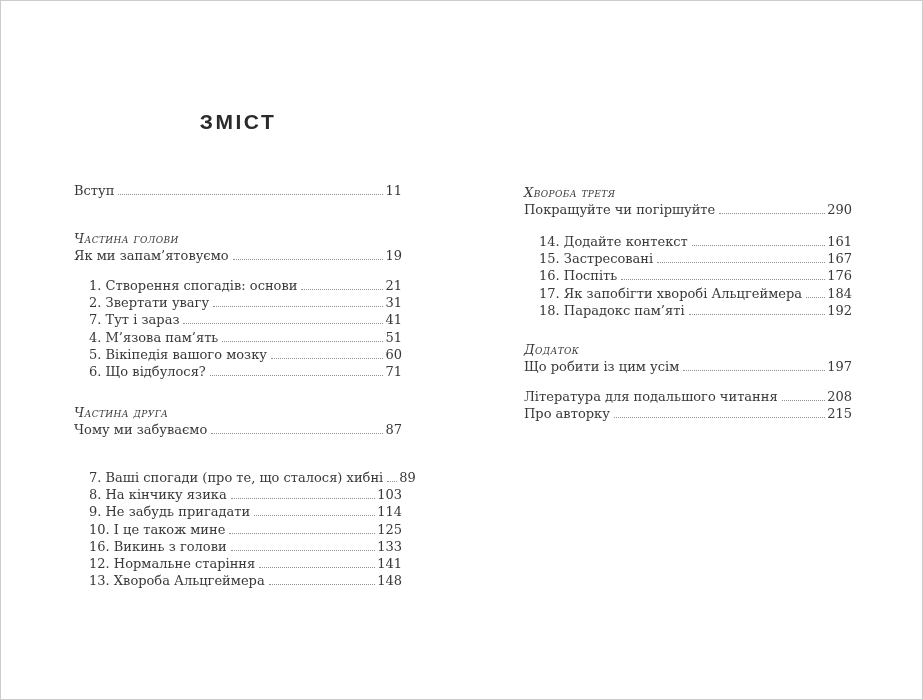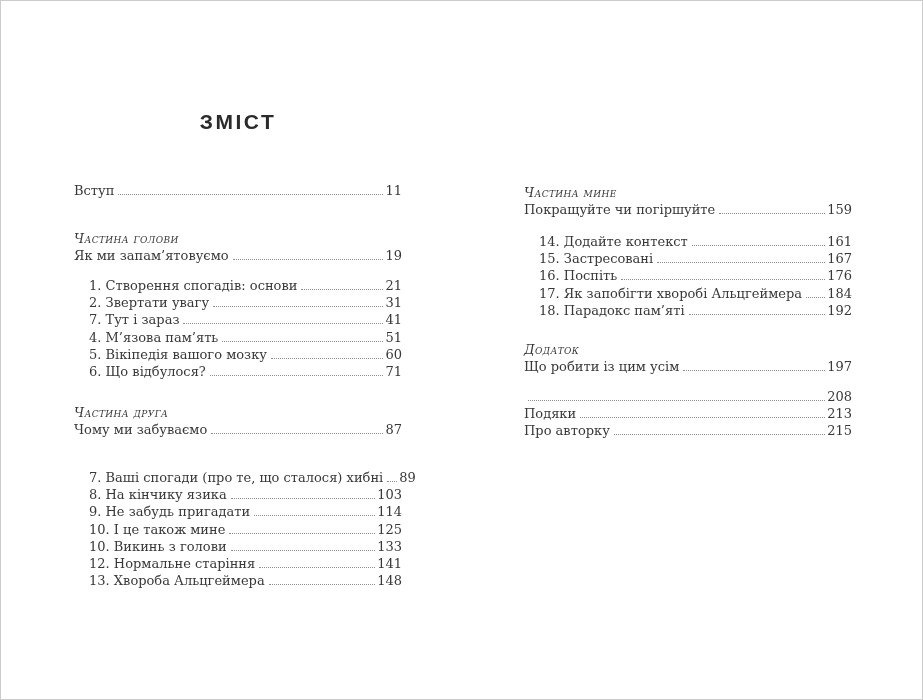--- a/index.html
+++ b/index.html
@@ -126,45 +126,45 @@
           <span class="label">9. Не забудь пригадати</span>
           <span class="leader"></span>
           <span class="page-num">114</span>
         </div>
         <div class="row indent">
           <span class="label">10. І це також мине</span>
           <span class="leader"></span>
           <span class="page-num">125</span>
         </div>
         <div class="row indent">
-          <span class="label">10. Викинь з голови</span>
+          <span class="label">16. Викинь з голови</span>
           <span class="leader"></span>
           <span class="page-num">133</span>
         </div>
         <div class="row indent">
           <span class="label">12. Нормальне старіння</span>
           <span class="leader"></span>
           <span class="page-num">141</span>
         </div>
         <div class="row indent">
           <span class="label">13. Хвороба Альцгеймера</span>
           <span class="leader"></span>
           <span class="page-num">148</span>
         </div>
       </div>
     </div>
   <div class="col" style="left: 523px;">
       <div class="block" style="top: 183px;">
         <div class="row">
-          <span class="label sc">Частина мине</span>
+          <span class="label sc">Хвороба третя</span>
         </div>
         <div class="row">
           <span class="label it">Покращуйте чи погіршуйте</span>
           <span class="leader"></span>
-          <span class="page-num">159</span>
+          <span class="page-num">290</span>
         </div>
       </div>
       <div class="block" style="top: 232px; text-align: right;">
         <div class="row indent">
           <span class="label">14. Додайте контекст</span>
           <span class="leader"></span>
           <span class="page-num">161</span>
         </div>
         <div class="row indent">
           <span class="label">15. Застресовані</span>
@@ -192,27 +192,23 @@
           <span class="label sc">Додаток</span>
         </div>
         <div class="row">
           <span class="label it">Що робити із цим усім</span>
           <span class="leader"></span>
           <span class="page-num">197</span>
         </div>
       </div>
       <div class="block" style="top: 387px;">
         <div class="row">
+          <span class="label it">Література для подальшого читання</span>
           <span class="leader"></span>
           <span class="page-num">208</span>
-        </div>
-        <div class="row">
-          <span class="label it">Подяки</span>
-          <span class="leader"></span>
-          <span class="page-num">213</span>
         </div>
         <div class="row">
           <span class="label it">Про авторку</span>
           <span class="leader"></span>
           <span class="page-num">215</span>
         </div>
       </div>
     </div>
 </div>
 

